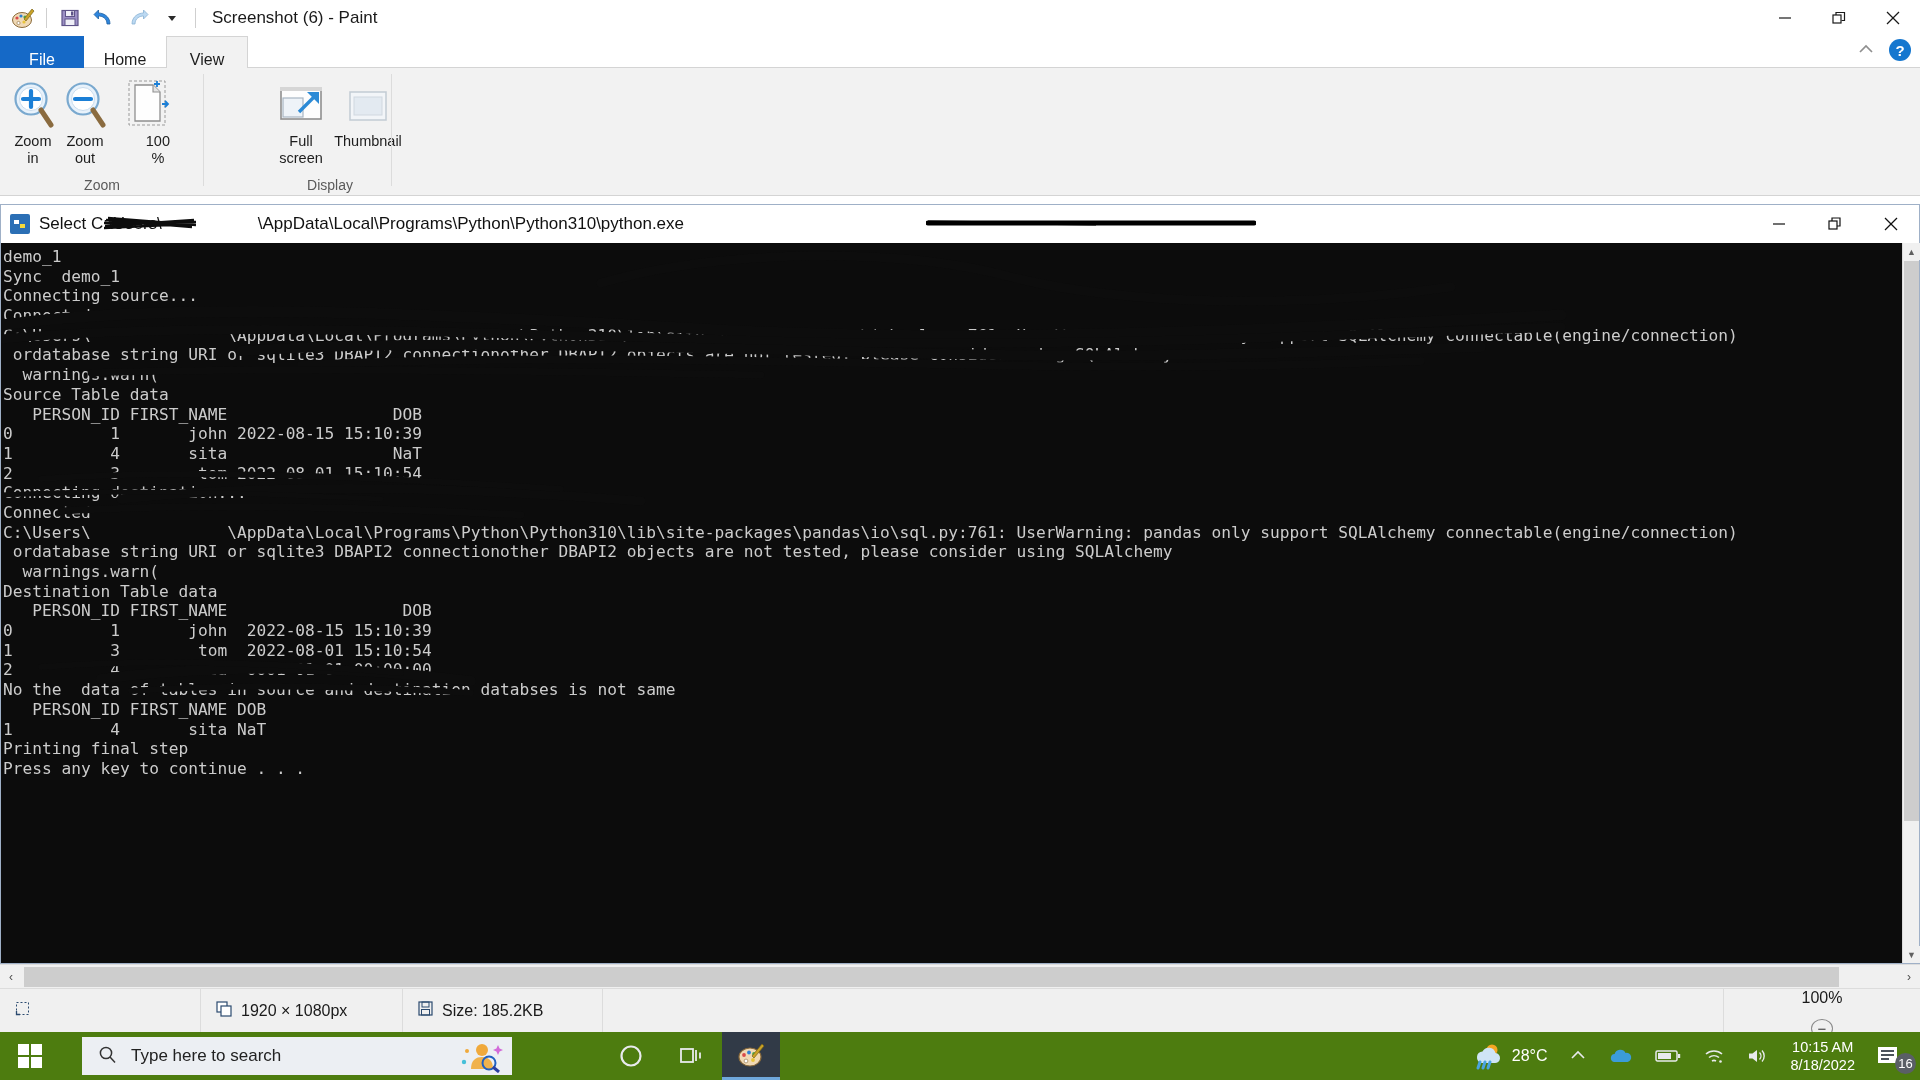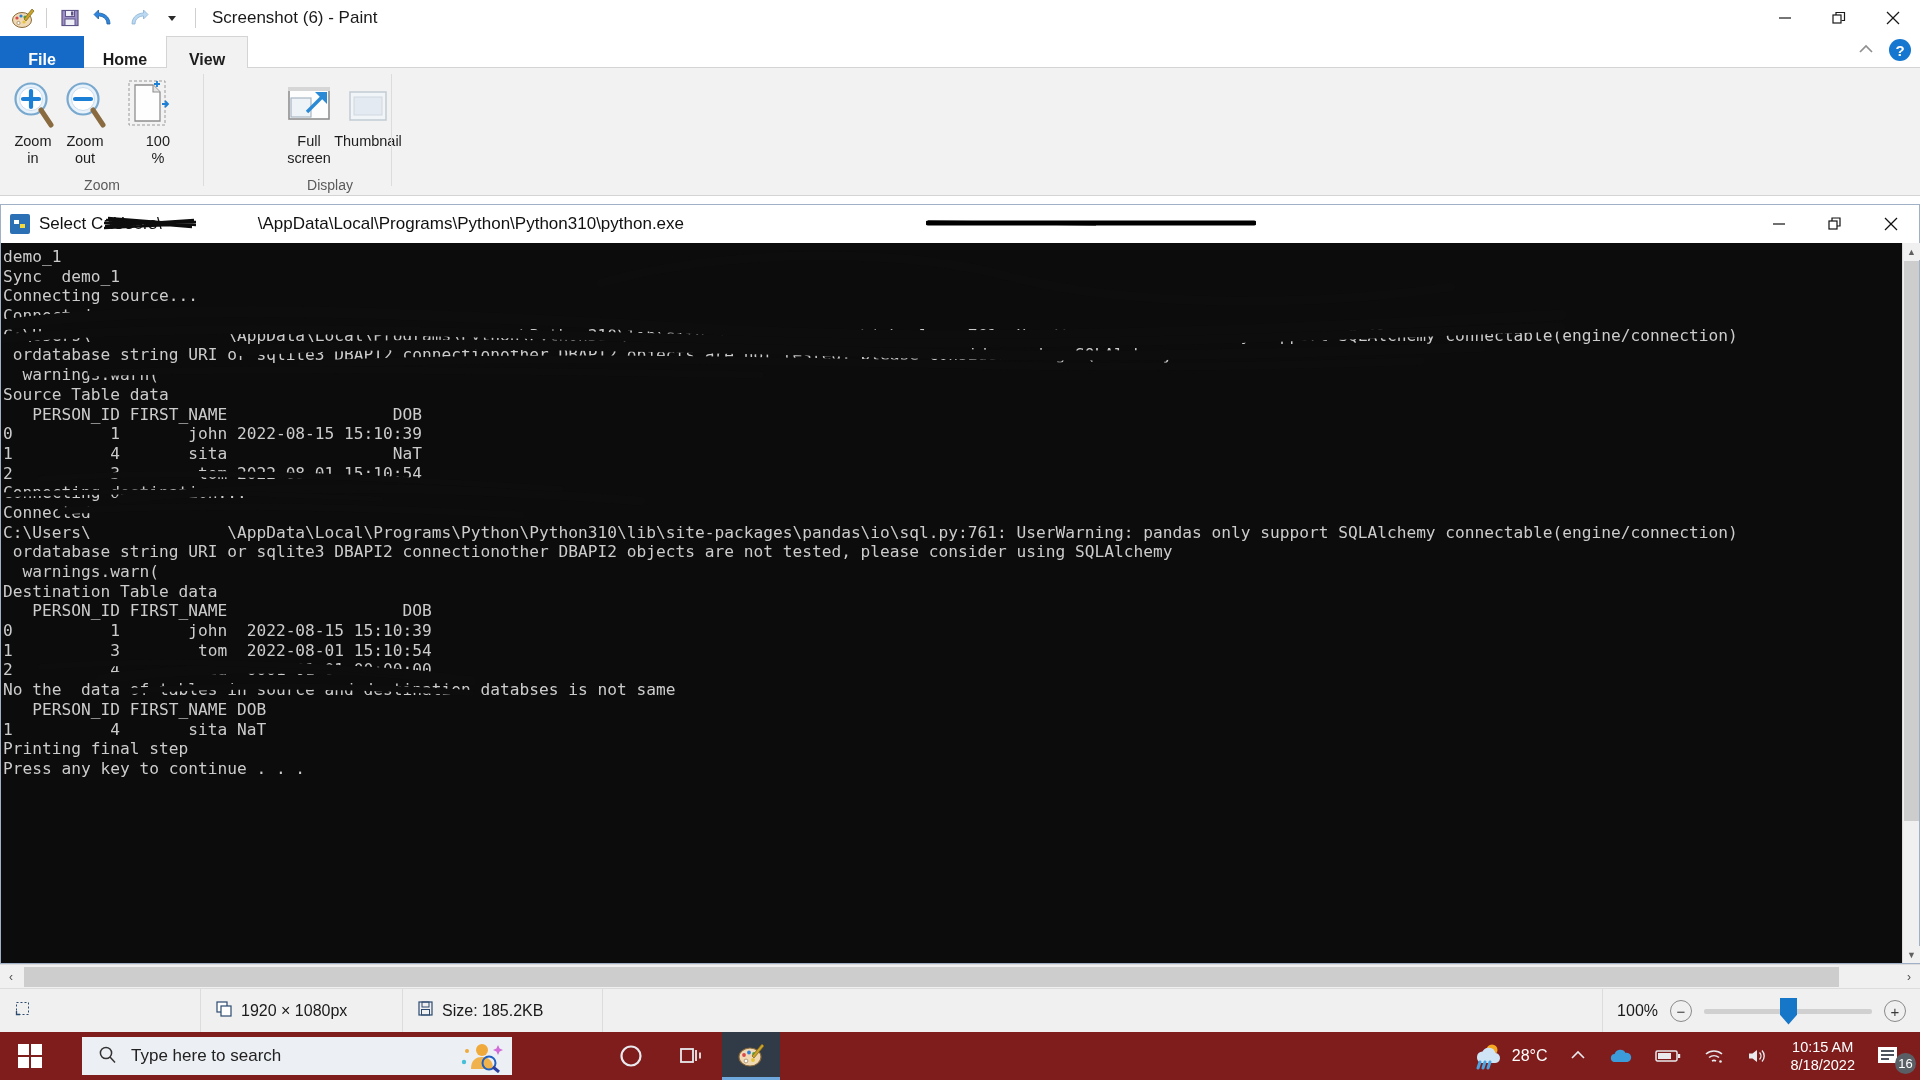--- a/index.html
+++ b/index.html
@@ -16,21 +16,21 @@
     cursor:default; }
   .sep-v{ width:1px; height:20px; background:#cfcfcf; margin:0 6px; }
   .paint-title-text{ font-size:17px; color:#1a1a1a; margin-left:10px; }
   .paint-winbtns{ position:absolute; right:0; top:0; height:36px; display:flex; }
   .paint-winbtn{ width:54px; height:36px; display:flex; align-items:center; justify-content:center; }
 
   
   .tabstrip{ position:absolute; left:0; top:36px; width:1920px; height:32px; background:#ffffff;
      border-bottom:1px solid #d4d4d4; }
   .tab{ position:absolute; top:0; height:48px; display:flex; align-items:center;
-     justify-content:center; font-size:16px; color:#1d1d1d;font-weight:bold; }
+     justify-content:center; font-size:16px; color:#1d1d1d; }
   .tab-file{ left:0; width:84px; background:#1569c7; color:#fff; }
   .tab-home{ left:84px; width:82px; }
   .tab-view{ left:166px; width:82px; background:#f2f2f2; border:1px solid #d4d4d4;
      border-bottom-color:#f2f2f2; color:#1d1d1d; }
   .ribbon-right{ position:absolute; right:8px; top:36px; height:32px; display:flex; align-items:center; gap:12px; }
 
   
   .ribbon{ position:absolute; left:0; top:68px; width:1920px; height:128px; background:#f2f2f2;
      border-bottom:1px solid #d4d4d4; }
   .rgroup{ position:absolute; top:0; height:128px; }
@@ -75,30 +75,30 @@
   .hs-arrow{ position:absolute; top:0; width:22px; height:24px; display:flex; align-items:center;
      justify-content:center; font-size:12px; color:#4d4d4d; }
   .hs-thumb{ position:absolute; left:24px; top:2px; width:1815px; height:20px; background:#cdcdcd; }
 
   
   .statusbar{ position:absolute; left:0; top:988px; width:1920px; height:44px; background:#f0f0f0;
      border-top:1px solid #dcdcdc; display:flex; align-items:center; }
   .sb-cell{ height:44px; display:flex; align-items:center; gap:8px; padding:0 14px;
      border-right:1px solid #dcdcdc; font-size:16px; color:#1a1a1a; }
   .sb-right{ position:absolute; right:0; top:0; height:44px; display:flex; align-items:center;
-     gap:12px; padding:0 14px; border-left:1px solid #dcdcdc; }
+     gap:12px; padding:0 14px; border-left:1px solid #dcdcdc;flex-direction:column; }
   .zoom-val{ font-size:16px; color:#1a1a1a; }
   .zbtn{ width:22px; height:22px; border:1px solid #8a8a8a; border-radius:50%; display:flex;
      align-items:center; justify-content:center; font-size:15px; color:#3a3a3a; background:#f0f0f0; }
   .ztrack{ position:relative; width:168px; height:5px; background:#d0d0d0; border-radius:2px; }
   .zthumb{ position:absolute; left:76px; top:-11px; width:17px; height:27px; background:#1677c8;
      clip-path:polygon(0 0,100% 0,100% 64%,50% 100%,0 64%); }
 
   
-  .taskbar{ position:absolute; left:0; top:1032px; width:1920px; height:48px; background:#7f1d1d; }
+  .taskbar{ position:absolute; left:0; top:1032px; width:1920px; height:48px; background:#4d7c0f; }
   .tb-start{ position:absolute; left:0; top:0; width:60px; height:48px; display:flex;
      align-items:center; justify-content:center; }
   .tb-search{ position:absolute; left:82px; top:5px; width:430px; height:38px; background:#eceff3;
      display:flex; align-items:center; gap:14px; padding-left:16px; }
   .tb-search-text{ font-size:17px; color:#222; }
   .tb-btn{ position:absolute; top:0; width:58px; height:48px; display:flex; align-items:center;
      justify-content:center; }
   .tb-btn.active{ background:#313a47; border-bottom:3px solid #6fa8dc; }
   .tray{ position:absolute; right:0; top:0; height:48px; display:flex; align-items:center; gap:0; }
   .tray-item{ height:48px; display:flex; align-items:center; justify-content:center; padding:0 11px;
@@ -240,21 +240,21 @@
           <div>%</div>
         </div>
       </div>
       <div class="rgroup-label">Zoom</div>
       <div class="rgroup-div" style="right:0;"></div>
     </div>
 
     <div class="rgroup" style="left:164px; width:104px;"></div>
 
     <div class="rgroup" style="left:268px; width:124px;">
-      <div class="bigbtn" style="left:8px;">
+      <div class="bigbtn" style="left:0;">
         <div class="glyph">
           <svg width="48" height="48" viewBox="0 0 48 48">
             <rect x="4" y="7" width="40" height="30" fill="#fdfdfd" stroke="#8f8f8f" stroke-width="1.6"></rect>
             <rect x="6" y="16" width="20" height="19" fill="#eef3f8" stroke="#a8b6c4" stroke-width="1.2"></rect>
             <path d="M22 30 L40 12" stroke="#2b8ad6" stroke-width="3.4"></path>
             <path d="M30 10 h12 v12 z" fill="#2b8ad6"></path>
             <rect x="3" y="5" width="42" height="4" fill="#d6d6d6"></rect>
           </svg>
         </div>
         <div class="lbl">

